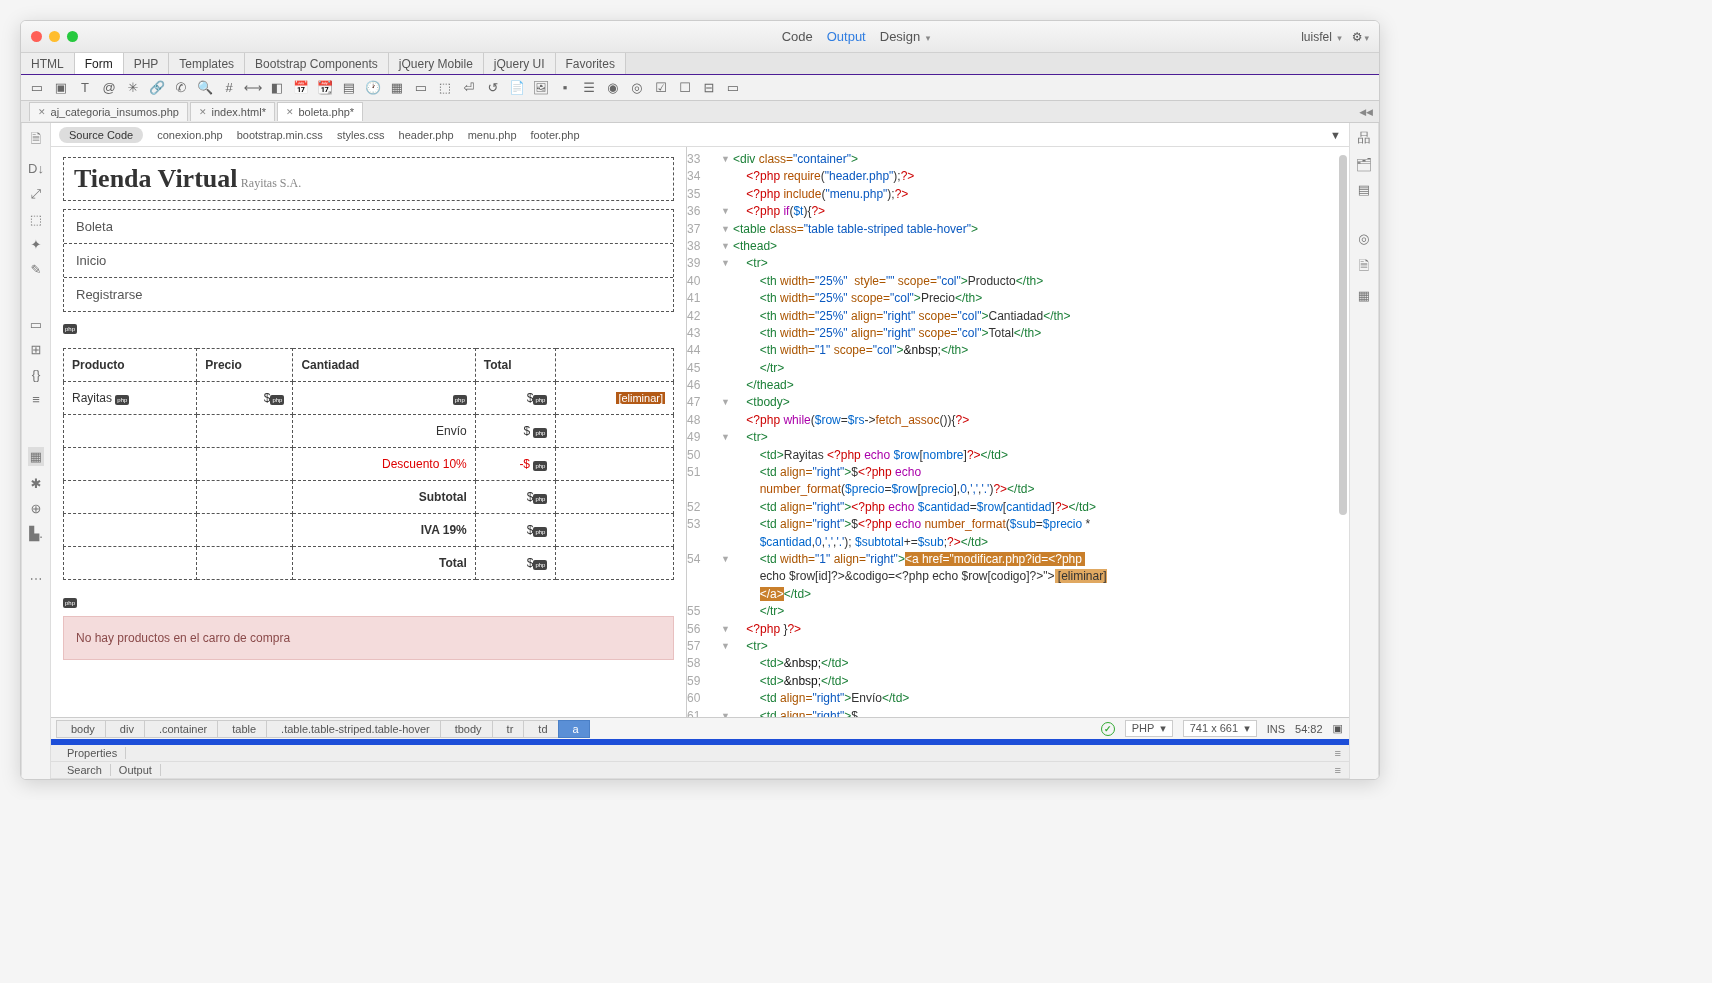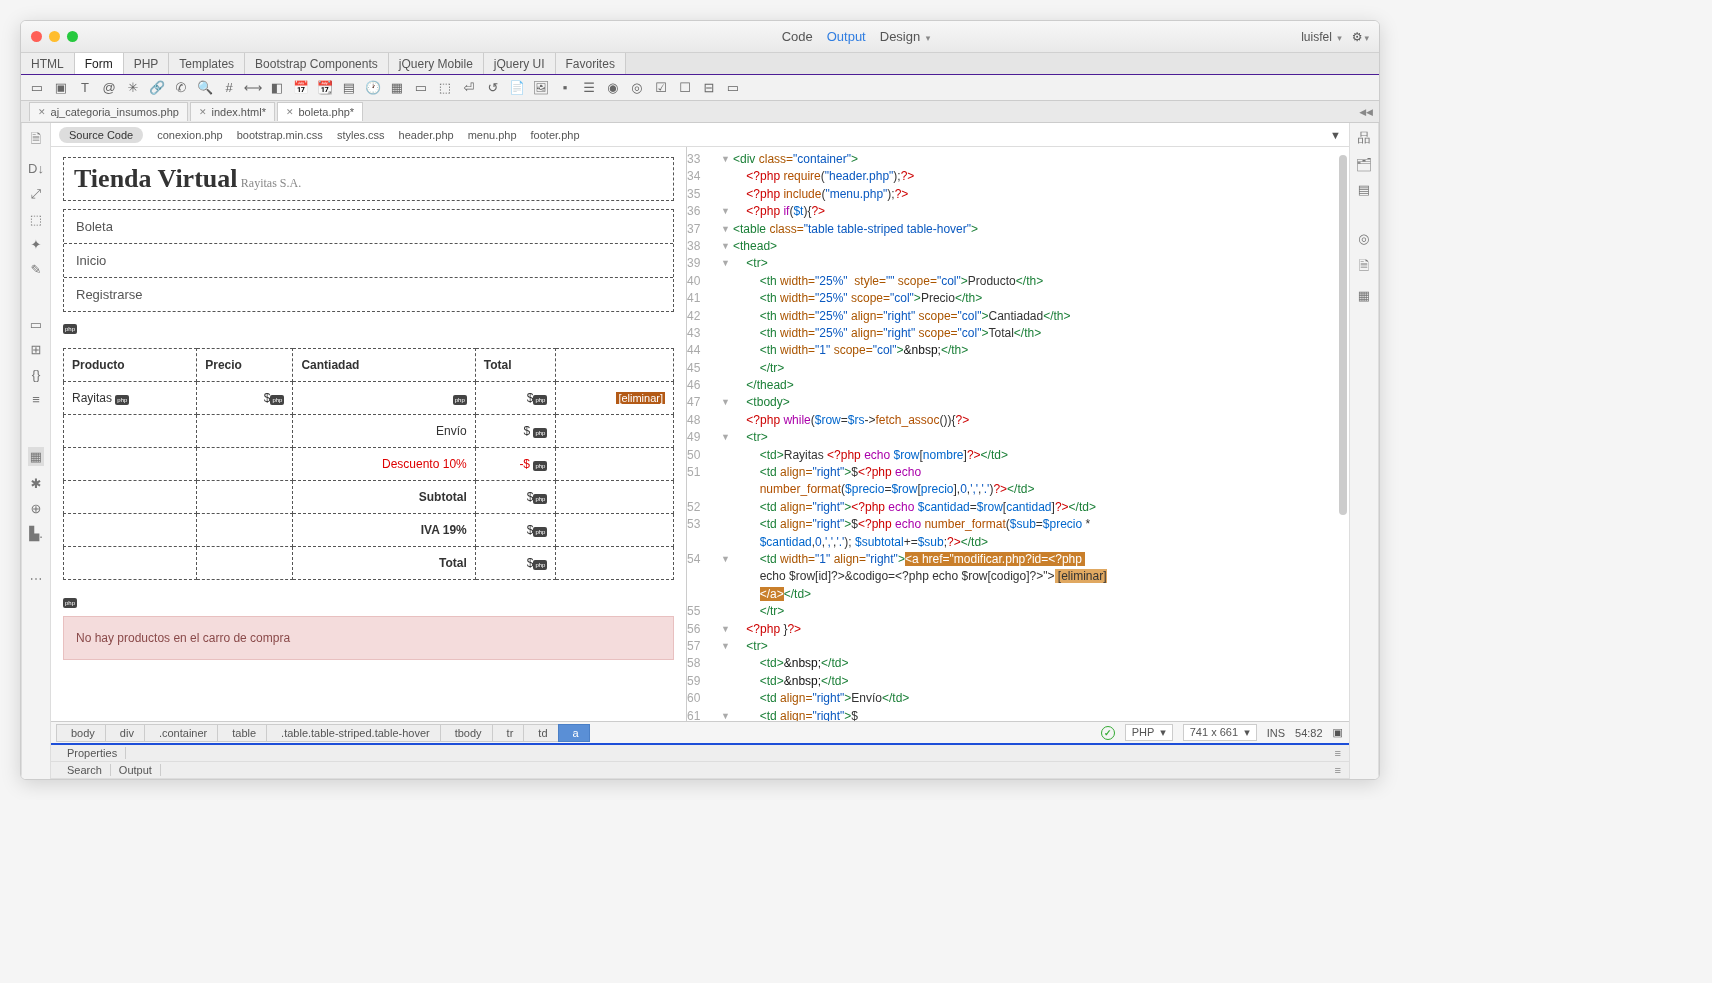--- a/index.html
+++ b/index.html
@@ -50,21 +50,21 @@
 .pv-table th { text-align: left; font-weight: bold; }
 .pv-table .r { text-align: right; }
 .pv-table .disc { color: #d00; }
 .pv-elim { background: #b35a16; color: #fff; padding: 0 2px; font-size: 11px; }
 .pv-alert { background: #f4dcdc; border: 1px solid #e8c0c0; padding: 14px 12px; margin-top: 8px; color: #8a4a4a; font-size: 12px; }
 .breadcrumb { height: 22px; border-top: 1px solid #ccc; display: flex; align-items: center; padding: 0 6px; font-size: 11px; color: #555; gap: 0; background: #f5f5f5; }
 .breadcrumb .bc { padding: 2px 10px 2px 14px; background: #eee; border: 1px solid #ccc; position: relative; margin-left: -1px; }
 .breadcrumb .bc.active { background: #5a8fd6; color: #fff; border-color: #4a7fc6; }
 .statusbar-right { margin-left: auto; display: flex; align-items: center; gap: 10px; font-size: 11px; color: #555; }
 .statusbar-right select, .statusbar-right .box { border: 1px solid #ccc; padding: 1px 6px; font-size: 11px; background: #fff; }
-.bottom-panels { border-top: 2px solid #1d4ed8; background: #eee; }
+.bottom-panels { border-top: 6px solid #1d4ed8; background: #eee; }
 .bottom-panels .prow { height: 17px; display: flex; align-items: center; padding: 0 8px; font-size: 11px; color: #555; border-bottom: 1px solid #ddd; }
 .bottom-panels .ptab { padding: 0 8px; border-right: 1px solid #ccc; }
 .right-ham { margin-left: auto; color: #888; }
 .chev { font-size: 9px; color: #888; margin-left: 2px; }
 .checkmark { color: #3a3; font-weight: bold; border: 1px solid #3a3; border-radius: 50%; width: 14px; height: 14px; display: inline-flex; align-items: center; justify-content: center; font-size: 9px; }
 </style>
 </head>
 <body>
 
 <div class="window">

